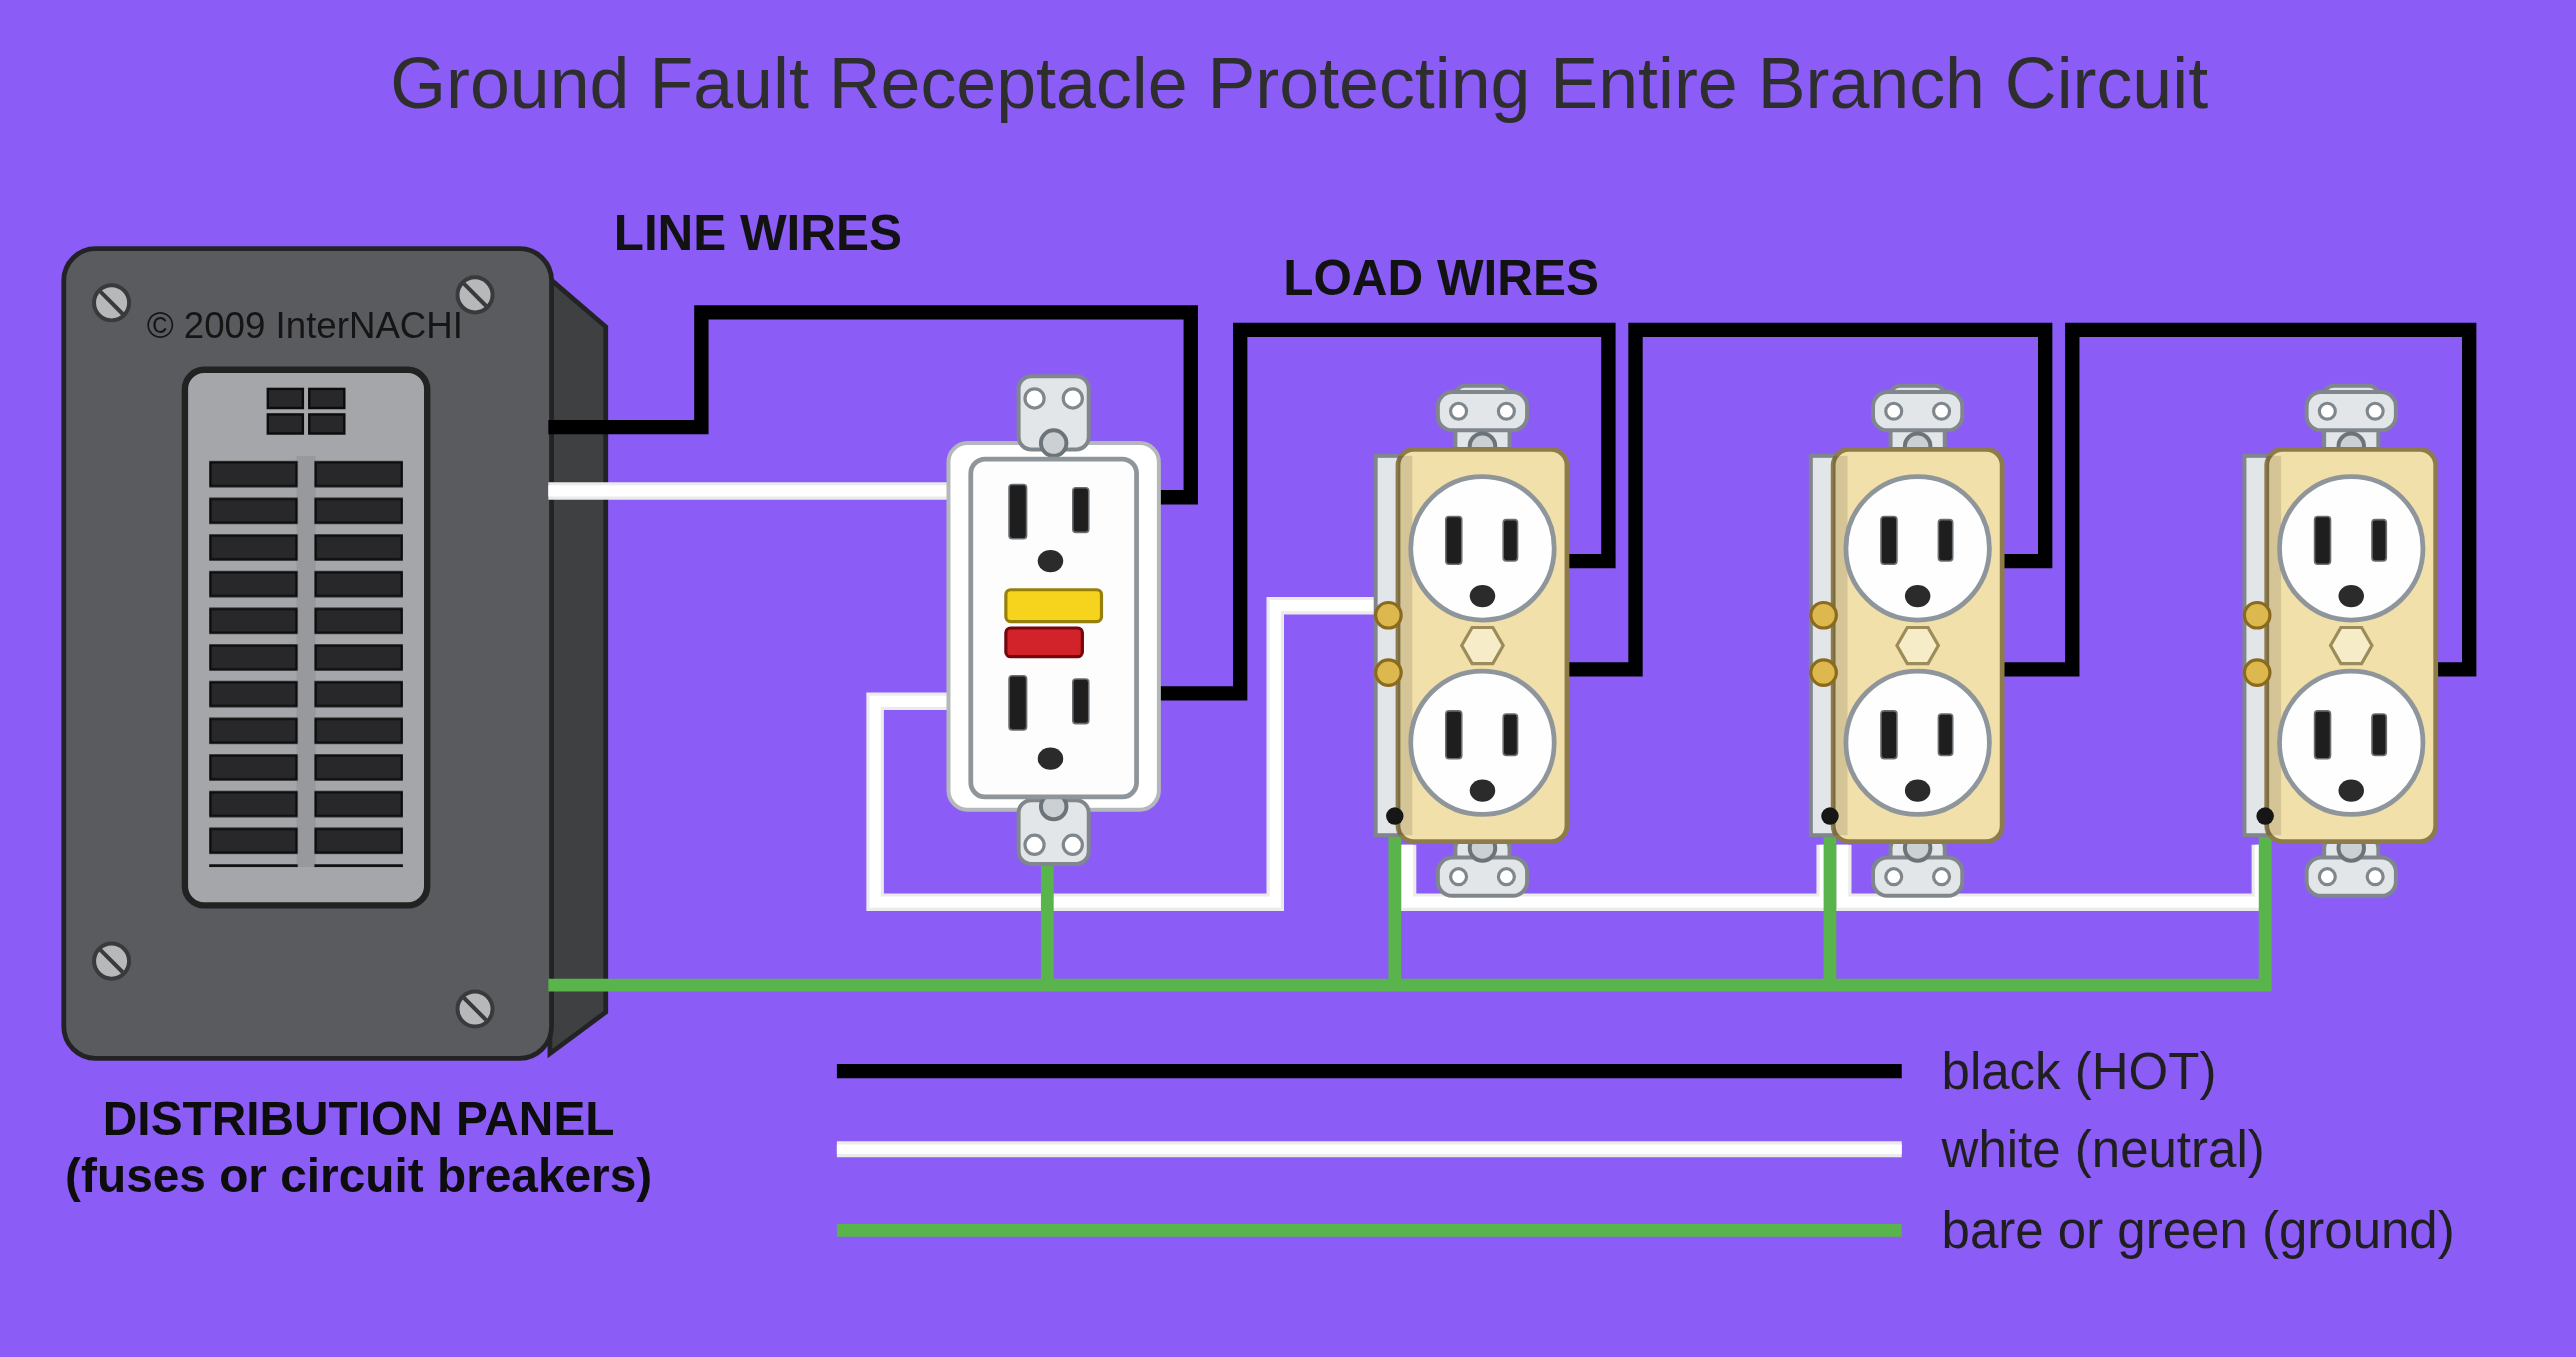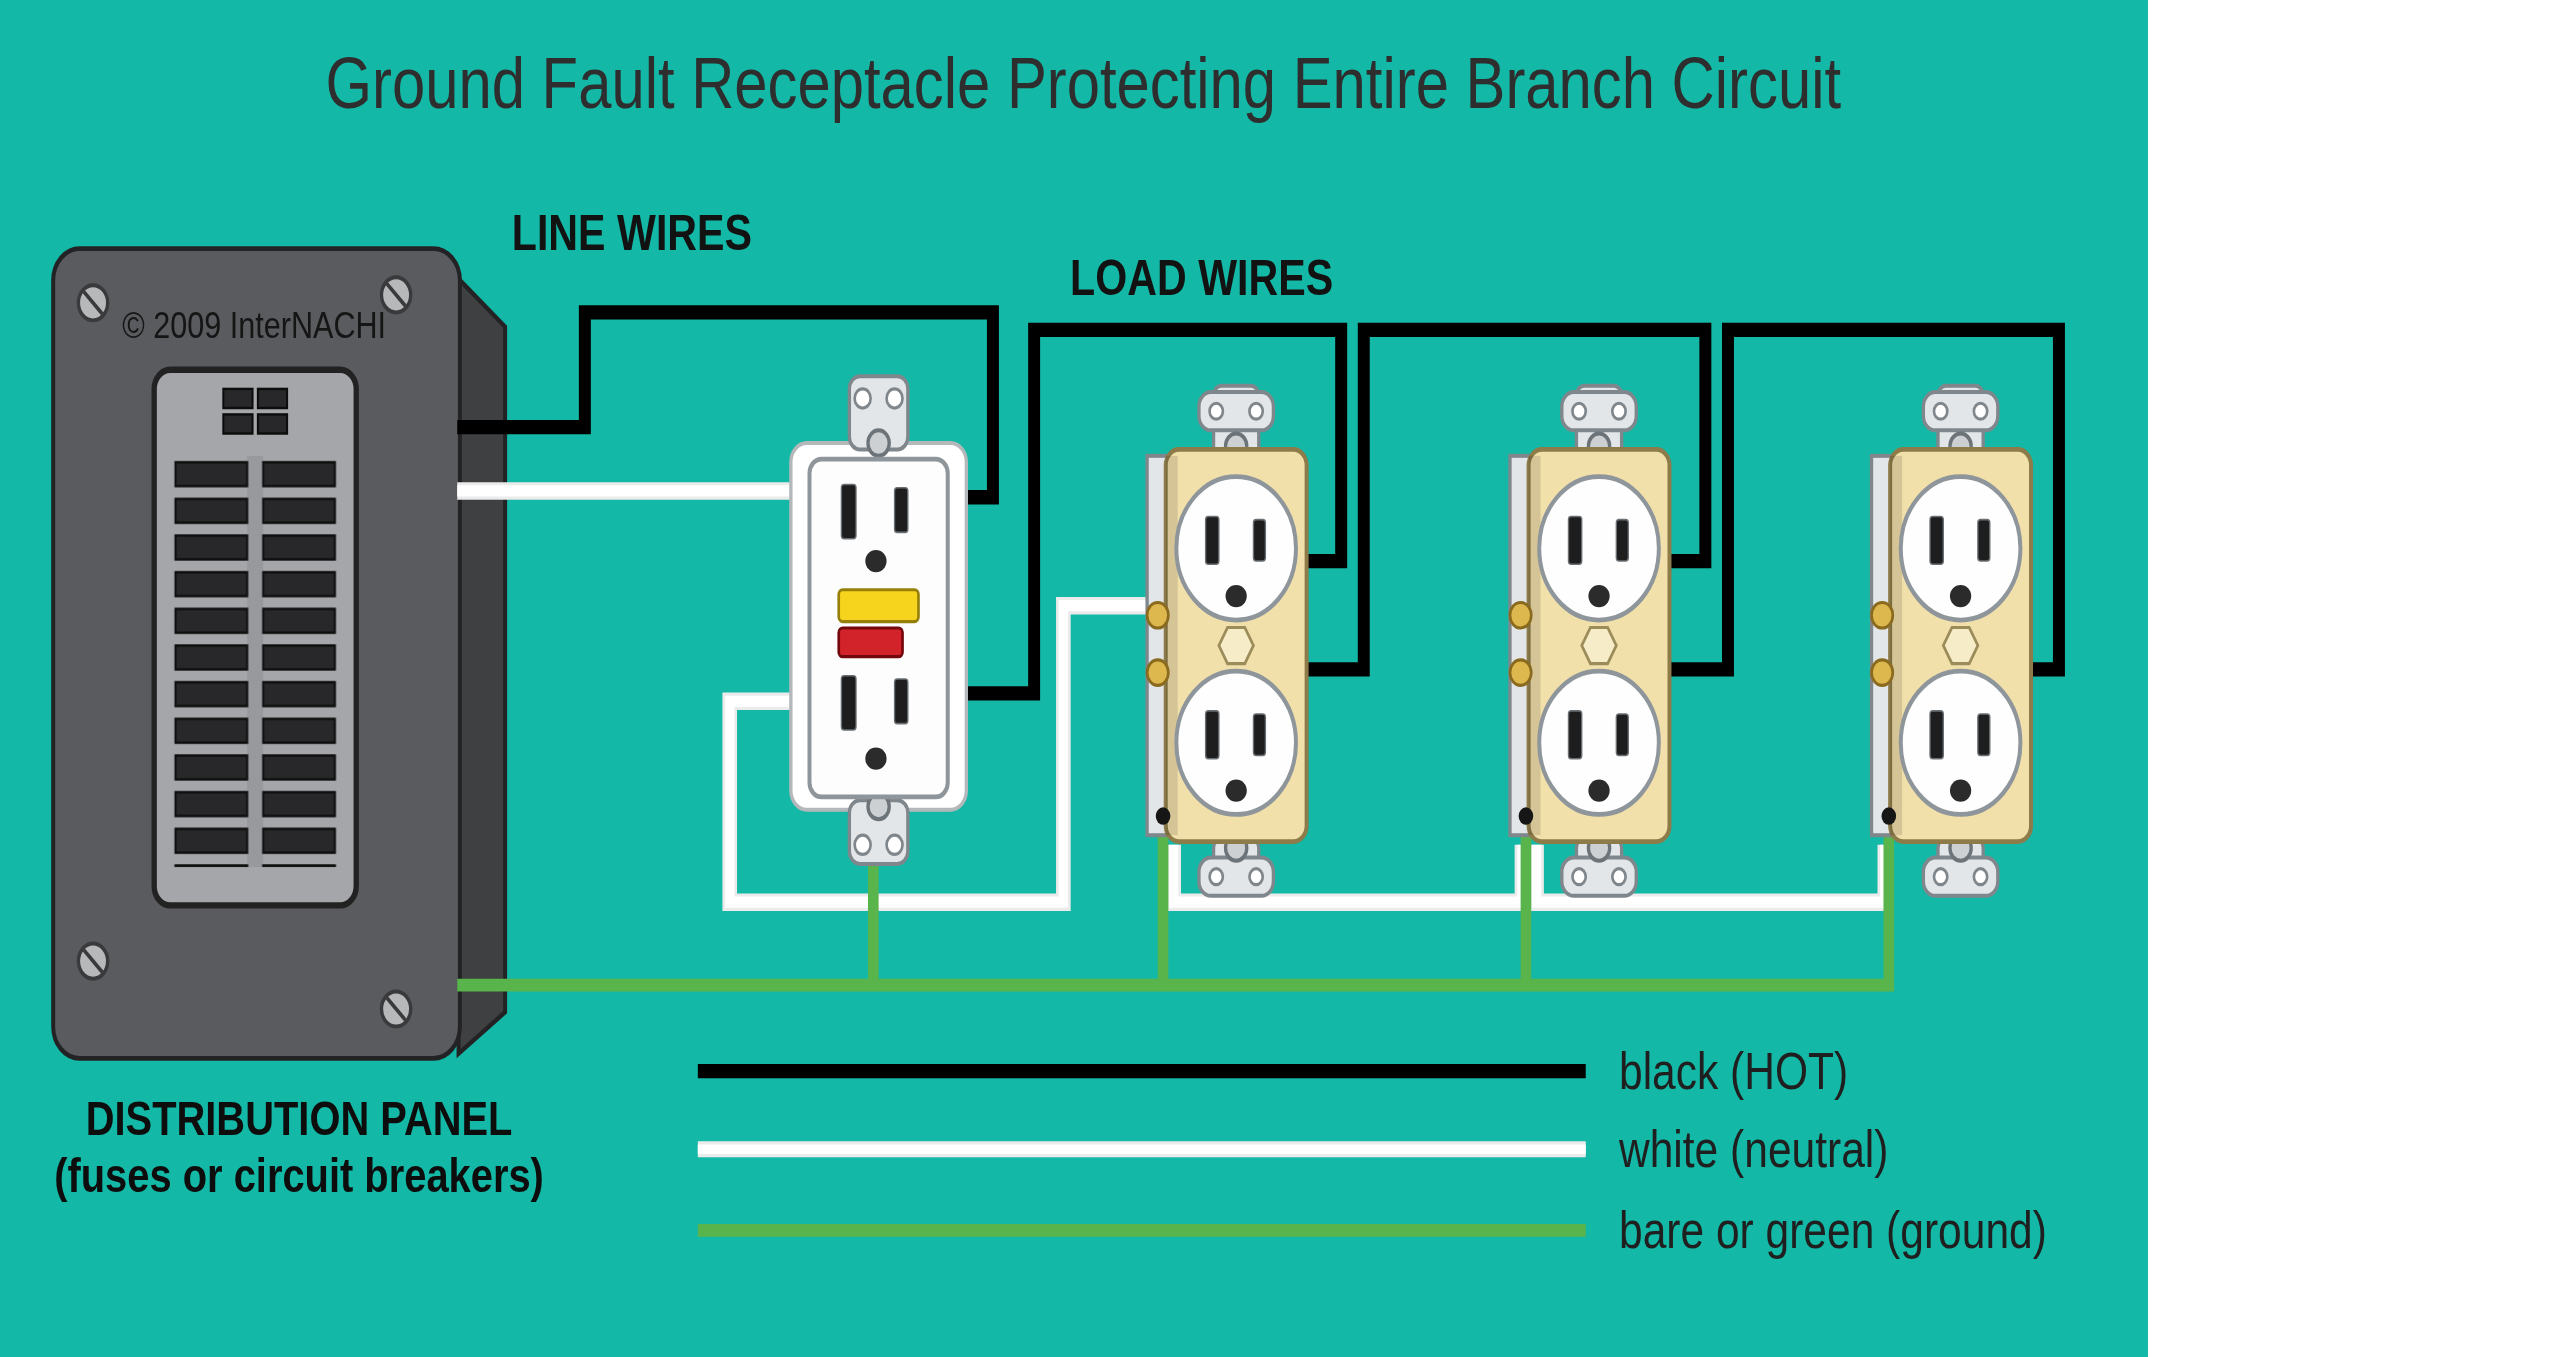--- a/index.html
+++ b/index.html
@@ -1,16 +1,16 @@
 <!DOCTYPE html>
 <html style="font-size:12.7px"><head>
 <meta charset="utf-8">
 <style>
   html,body { margin:0; padding:0; background:#ffffff; }
-  .stage { position:relative; width:2148px; height:1358px; background:#14b8a6; overflow:hidden; }
+  .stage { position:relative; width:2576px; height:1358px; background:#8b5cf6; overflow:hidden; }
   .stage svg { display:block; width:100%; height:100%; }
 
   text { font-family:"Liberation Sans","DejaVu Sans",sans-serif; }
   .t-title  { font-size:45px; fill:#2e2e2e; text-anchor:middle; }
   .t-wire-label { font-size:31px; font-weight:700; fill:#121212; }
   .t-caption { font-size:30px; font-weight:700; fill:#0d0d0d; text-anchor:middle; }
   .t-copy { font-size:23px; fill:#151515; }
   .t-legend { font-size:32px; fill:#1f1f1f; }
 
   .wire-hot { fill:none; stroke:#000; stroke-width:9; stroke-linejoin:miter; }

